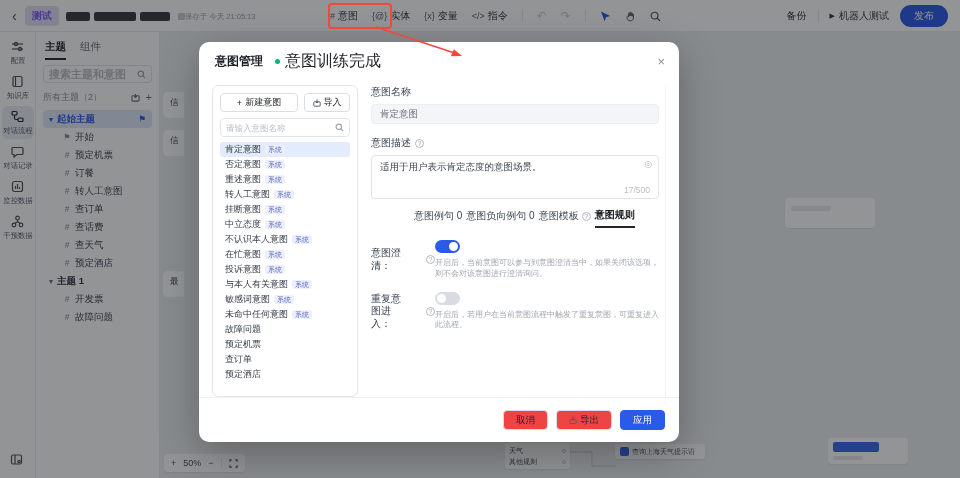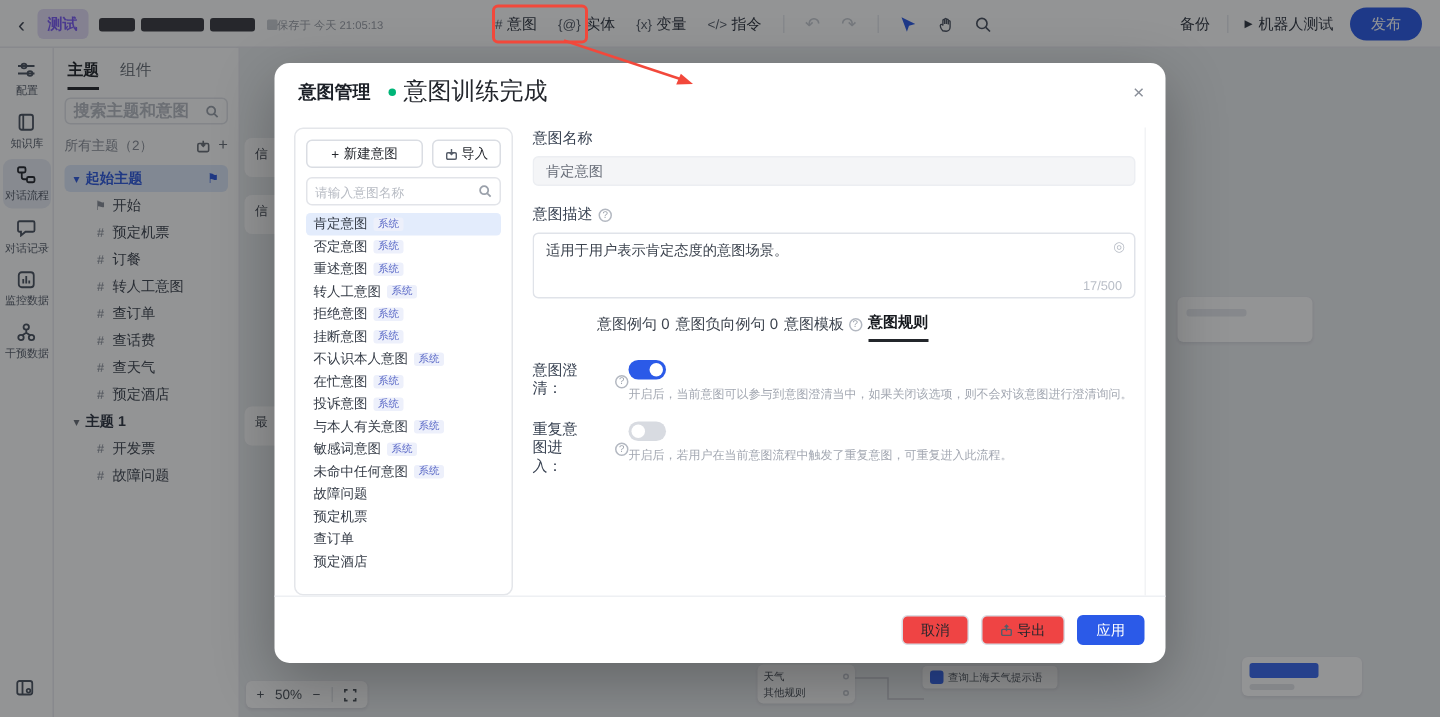--- a/index.html
+++ b/index.html
@@ -78,21 +78,21 @@
   .nodeC .bar { position:absolute; left:5px; top:18px; width:30px; height:4px; background:#e3e5ea; border-radius:2px; }
   .nodeD { left:625px; top:166px; width:90px; height:30px; }
   .nodeD .bar { position:absolute; left:6px; top:8px; width:40px; height:5px; background:#e8eaee; border-radius:2px; }
   .connector { position:absolute; left:410px; top:416px; }
   .zoombar { position:absolute; left:4px; top:422px; height:18px; background:#fff; border-radius:4px; display:flex; align-items:center; gap:7px; padding:0 7px; box-shadow:0 1px 2px rgba(20,30,50,.08); font-size:9px; color:#4a5058; }
   .zb-sep { width:1px; height:10px; background:#e4e6ea; }
   .zb-ic svg { width:9px; height:9px; stroke:#4a5058; fill:none; stroke-width:1.2; display:block; }
 
   
   #overlay { position:absolute; inset:0; background:rgba(15,17,20,.45); z-index:10; }
-  #modal { position:absolute; left:183px; top:42px; width:594px; height:400px; background:#fff; border-radius:10px; z-index:20; box-shadow:0 12px 40px rgba(0,0,0,.28); }
+  #modal { position:absolute; left:199px; top:42px; width:480px; height:400px; background:#fff; border-radius:10px; z-index:20; box-shadow:0 12px 40px rgba(0,0,0,.28); }
   .m-header { position:absolute; left:16px; right:14px; top:0; height:38px; display:flex; align-items:center; }
   .m-title { font-size:12px; font-weight:700; color:#1b1f26; }
   .m-dot { width:5px; height:5px; border-radius:50%; background:#00b578; margin:0 5px 0 12px; }
   .m-status { font-size:16px; color:#23262c; }
   .m-close { margin-left:auto; font-size:13px; color:#8a8f99; cursor:pointer; line-height:1; }
 
   .m-list { position:absolute; left:13px; top:43px; width:146px; bottom:45px; border:1px solid #e4e6ea; border-radius:6px; padding:7px; overflow:hidden; }
   .ml-btnrow { display:flex; gap:6px; }
   .mbtn { height:19px; border:1px solid #dadde3; border-radius:4px; display:flex; align-items:center; justify-content:center; gap:3px; font-size:9px; color:#23262c; cursor:pointer; background:#fff; }
   .btn-new { flex:1; }
@@ -458,25 +458,25 @@
           </div>
           <div class="intent-item">
             <span class="intent-label">重述意图</span>
             <span class="sys-badge">系统</span>
           </div>
           <div class="intent-item">
             <span class="intent-label">转人工意图</span>
             <span class="sys-badge">系统</span>
           </div>
           <div class="intent-item">
-            <span class="intent-label">拒绝意图</span>
-            <span class="sys-badge">系统</span>
-          </div>
-          <div class="intent-item">
             <span class="intent-label">挂断意图</span>
+            <span class="sys-badge">系统</span>
+          </div>
+          <div class="intent-item">
+            <span class="intent-label">中立态度</span>
             <span class="sys-badge">系统</span>
           </div>
           <div class="intent-item">
             <span class="intent-label">不认识本人意图</span>
             <span class="sys-badge">系统</span>
           </div>
           <div class="intent-item">
             <span class="intent-label">在忙意图</span>
             <span class="sys-badge">系统</span>
           </div>

